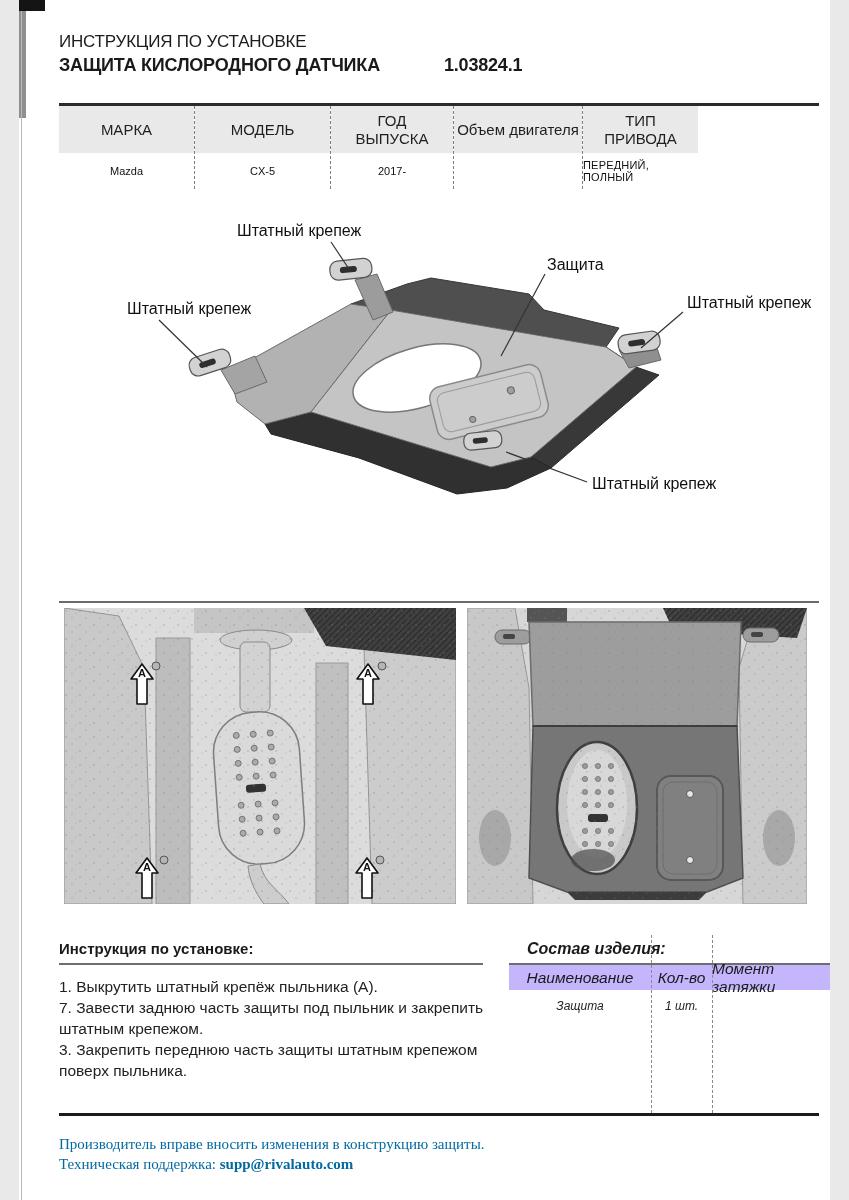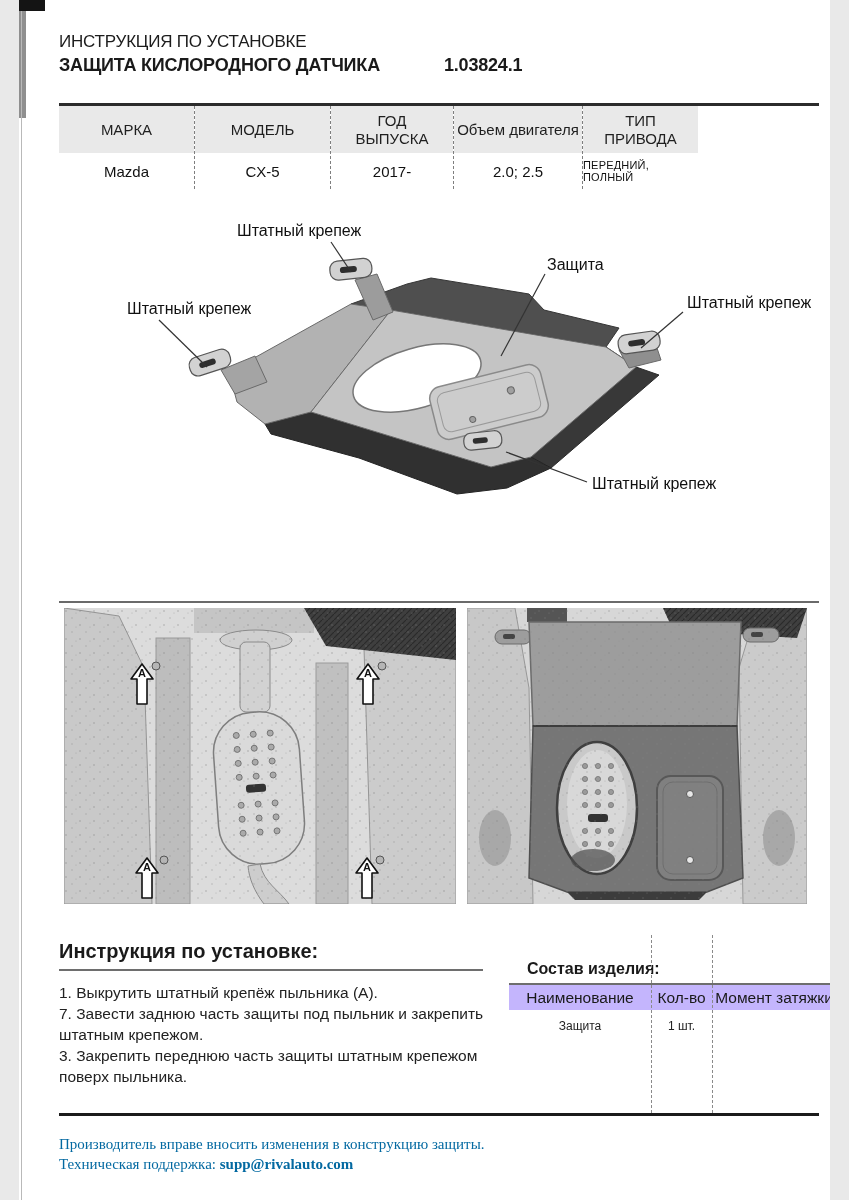--- a/index.html
+++ b/index.html
@@ -19,40 +19,40 @@
   .hdr .l1{font-size:17px;letter-spacing:-0.2px;color:#1c1c1c;}
   .hdr .l2{position:relative;margin-top:3px;font-size:18px;font-weight:bold;letter-spacing:-0.2px;}
   .hdr .pn{position:absolute;left:385px;top:0;font-weight:bold;text-align:right;}
 
   
   .vtable{position:absolute;left:40px;top:103px;width:760px;border-top:3px solid #2b2b2b;display:flex;}
   .vcol{display:flex;flex-direction:column;}
   .vcol.sep{border-right:1px dashed #7e7e7e;}
   .vt-head{height:47px;background:#e9e9e9;display:flex;align-items:center;justify-content:center;
     text-align:center;font-size:15px;white-space:pre-line;line-height:1.15;color:#1f1f1f;}
-  .vt-val{height:36px;display:flex;align-items:center;justify-content:center;font-size:15px;color:#111;}
+  .vt-val{height:36px;display:flex;align-items:center;justify-content:center;font-size:11px;color:#111;}
   .vt-val.small{font-size:11px;letter-spacing:0.2px;}
 
   
   .rule-photos{position:absolute;left:40px;top:601px;width:760px;height:2px;background:#6a6a6a;}
   .rule-thick{position:absolute;left:40px;top:1113px;width:760px;height:3px;background:#1b1b1b;}
 
   
   .photo{position:absolute;}
   .photo svg{display:block;}
 
   
   .instr{position:absolute;left:40px;top:940px;width:432px;}
-  .instr .h{font-size:20px;font-weight:bold;}
+  .instr .h{font-size:15px;font-weight:bold;}
   .instr .rule{margin-top:6px;width:424px;height:2px;background:#6e6e6e;}
   .instr .steps{margin-top:12px;font-size:15.5px;line-height:1.35;color:#222;}
   .instr .steps div{margin:0;}
 
   
-  .comp{position:absolute;left:490px;top:960px;width:328px;}
+  .comp{position:absolute;left:490px;top:940px;width:328px;font-style:italic;}
   .comp .h{font-size:16px;font-weight:bold;margin-left:18px;}
   .comp .rule{margin-top:5px;width:327px;height:2px;background:#6e6e6e;}
   .comp .hrow{display:flex;background:#c4b5fd;height:25px;}
   .comp .hrow div{display:flex;align-items:center;justify-content:center;font-size:15.5px;color:#1a1a1a;}
   .comp .drow{display:flex;height:32px;}
   .comp .drow div{display:flex;align-items:center;justify-content:center;font-size:12px;color:#222;}
   .c1{width:142px;} .c2{width:61px;} .c3{width:124px;}
   .dash-v{position:absolute;top:935px;height:178px;width:0;border-left:1px dashed #8a8a8a;}
 
   
@@ -89,21 +89,20 @@
       <div class="vt-head">МОДЕЛЬ</div>
       <div class="vt-val">CX-5</div>
     </div>
     <div class="vcol sep" style="width:122px">
       <div class="vt-head">ГОД
 ВЫПУСКА</div>
       <div class="vt-val">2017-</div>
     </div>
     <div class="vcol sep" style="width:128px">
       <div class="vt-head">Объем двигателя</div>
-      <div class="vt-val">2.0; 2.5</div>
     </div>
     <div class="vcol" style="width:115px">
       <div class="vt-head">ТИП
 ПРИВОДА</div>
       <div class="vt-val small">ПЕРЕДНИЙ, ПОЛНЫЙ</div>
     </div>
   </div>
 
   <div style="position:absolute;left:40px;top:210px;">
     <svg width="770" height="300" viewBox="0 0 770 300">

